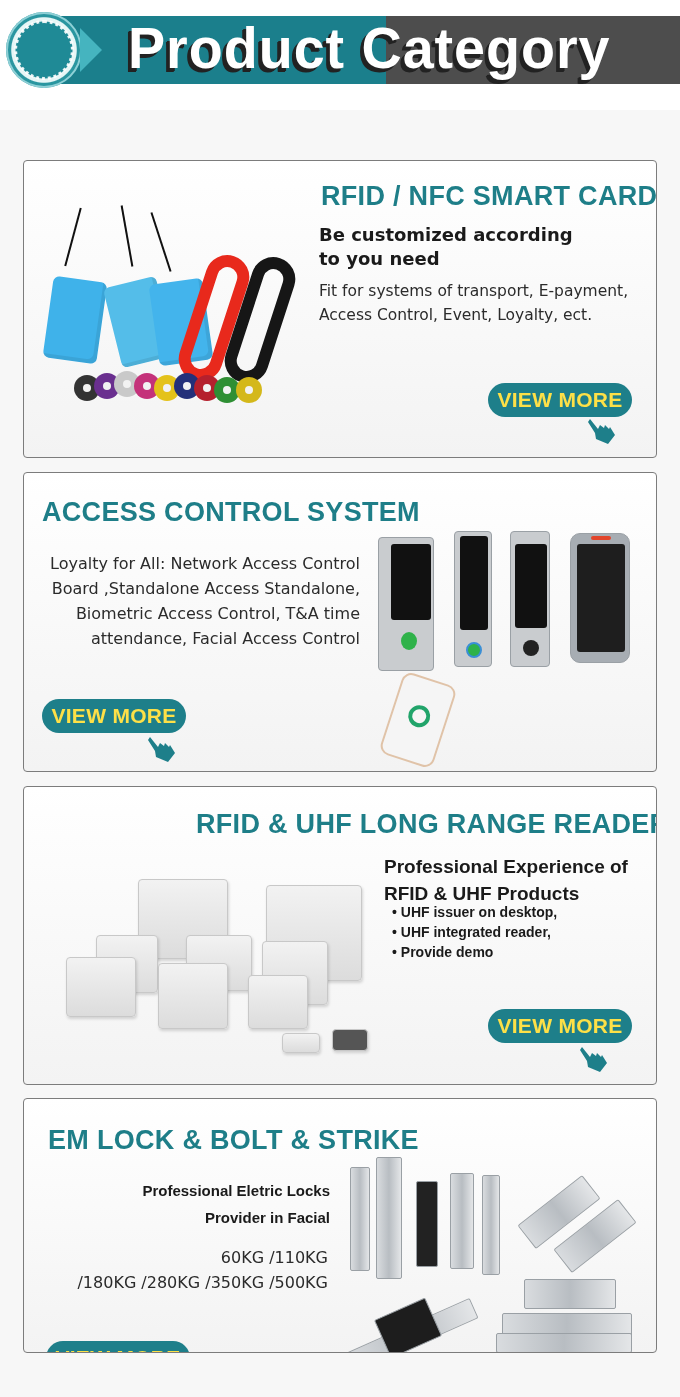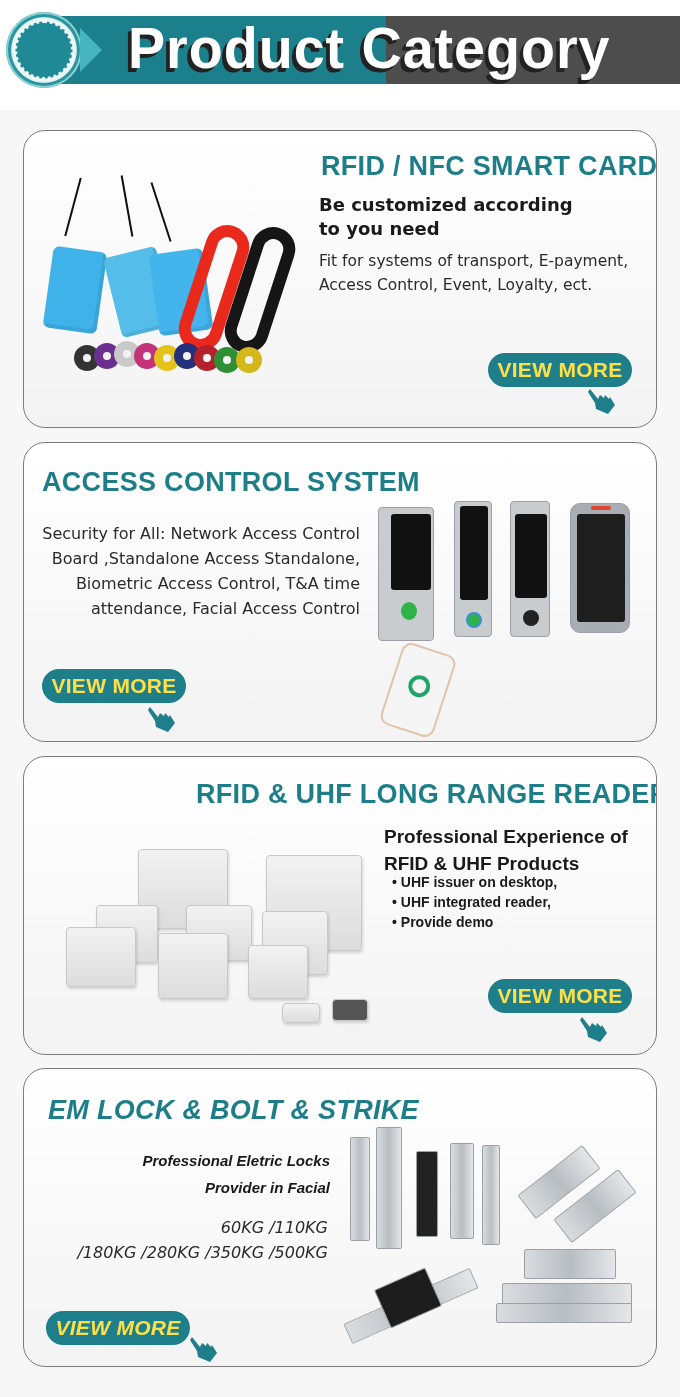--- a/index.html
+++ b/index.html
@@ -14,21 +14,21 @@
     background: radial-gradient(circle, #1f8a96 0 52%, #e6f6f6 54% 60%, #2a96a0 62% 100%); box-shadow: 0 0 0 2px #8fd0d6 inset; }
   .banner-circle-dots { position: absolute; left: 14px; top: 20px; width: 60px; height: 60px; border-radius: 50%;
     border: 3px dotted #ffffff; opacity: 0.9; }
   .banner-arrow { position: absolute; left: 80px; top: 28px; width: 0; height: 0;
     border-top: 22px solid transparent; border-bottom: 22px solid transparent; border-left: 22px solid #45b4bf; }
   .banner-title { position: absolute; left: 128px; top: 14px; font-size: 58px; font-weight: bold; color: #ffffff;
     letter-spacing: 1px; text-shadow: -4px 4px 0 #222, -3px 3px 0 #222; white-space: nowrap; font-family: "Liberation Sans", sans-serif; transform: scaleX(0.96); transform-origin: left; }
 
   
   .card { position: absolute; left: 23px; width: 634px; background: linear-gradient(#ffffff, #f3f3f3);
-    border: 1.5px solid #7c7c7c; border-radius: 22px; overflow: hidden; }
+    border: 1.5px solid #7c7c7c; border-radius: 4px; overflow: hidden; margin-top: 30px; }
   .heading { position: absolute; color: #1e7e88; font-weight: bold; font-size: 27px; white-space: nowrap; letter-spacing: 0.3px; }
   .subhead { position: absolute; color: #1a1a1a; font-weight: bold; white-space: nowrap; }
   .body-text { position: absolute; color: #2b2b2b; font-family: "DejaVu Sans", sans-serif; font-size: 15.5px; line-height: 24px; white-space: nowrap; }
   .right { text-align: right; }
 
   .vm-btn { position: absolute; width: 144px; height: 34px; border-radius: 17px; background: #1e7f8a;
     color: #fde047; font-weight: bold; font-size: 21px; display: flex; align-items: center; justify-content: center; letter-spacing: 0.3px; cursor: pointer; }
   .hand { position: absolute; width: 30px; height: 28px; }
 
   
@@ -88,21 +88,21 @@
   </div>
   <div class="vm-btn" style="left:464px;top:222px;">VIEW MORE</div>
   <svg class="hand" style="left:562px;top:256px;" viewBox="0 0 30 28">
     <path d="M4 2 L12 12 L14 8 L18 11 L19 8 L23 12 L24 10 L29 18 L22 27 L10 22 L9 16 L2 5 Z" fill="#1e7f8a"></path>
   </svg>
 </div>
 
 <div class="card" style="top:442px;height:300px;">
   <div class="heading" style="left:18px;top:24px;">ACCESS CONTROL SYSTEM</div>
   <div class="body-text right" style="left:10px;top:78px;width:326px;font-size:16px;line-height:25px;">
-    <div>Security for All:  Network Access Control</div>
+    <div>Loyalty for All:  Network Access Control</div>
     <div>Board ,Standalone Access Standalone,</div>
     <div>Biometric Access Control, T&amp;A time</div>
     <div>attendance, Facial Access Control</div>
   </div>
   <div class="illus" style="left:350px;top:54px;width:280px;height:240px;">
     <div class="kp" style="left:4px;top:10px;width:56px;height:134px;">
       <div class="kp-screen" style="left:12px;top:6px;width:40px;height:76px;"></div>
       <div style="position:absolute;left:22px;top:94px;width:16px;height:18px;border-radius:50%;background:#2fb24a;"></div>
     </div>
     <div class="kp" style="left:80px;top:4px;width:38px;height:136px;">
@@ -149,21 +149,21 @@
     <div>• <span>UHF issuer on desktop,</span></div>
     <div>• <span>UHF integrated reader,</span></div>
     <div>• <span>Provide demo</span></div>
   </div>
   <div class="vm-btn" style="left:464px;top:222px;">VIEW MORE</div>
   <svg class="hand" style="left:554px;top:258px;" viewBox="0 0 30 28">
     <path d="M4 2 L12 12 L14 8 L18 11 L19 8 L23 12 L24 10 L29 18 L22 27 L10 22 L9 16 L2 5 Z" fill="#1e7f8a"></path>
   </svg>
 </div>
 
-<div class="card" style="top:1068px;height:299px;font-style:italic;">
+<div class="card" style="top:1068px;height:255px;">
   <div class="heading" style="left:24px;top:26px;">EM LOCK &amp; BOLT &amp; STRIKE</div>
   <div class="subhead right" style="left:10px;top:78px;width:296px;font-size:15px;line-height:27px;">
     <div>Professional Eletric Locks</div>
     <div>Provider in Facial</div>
   </div>
   <div class="body-text right" style="left:10px;top:146px;width:294px;font-size:16px;line-height:25px;">
     <div>60KG /110KG</div>
     <div>/180KG /280KG /350KG /500KG</div>
   </div>
   <div class="illus" style="left:316px;top:58px;width:300px;height:220px;">

